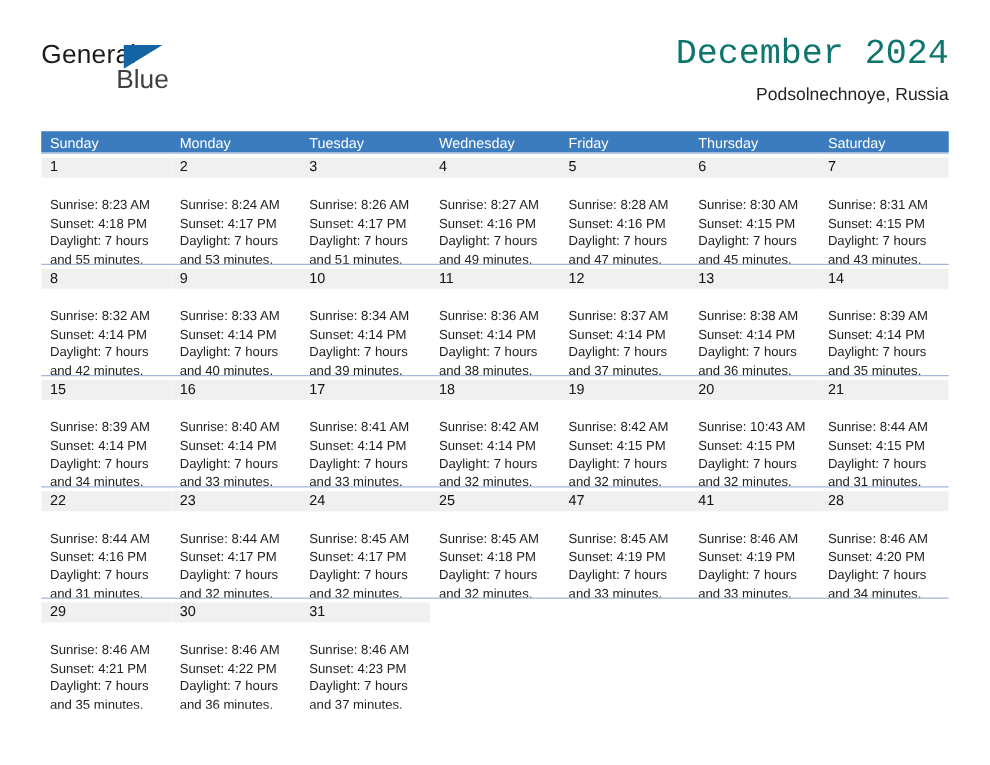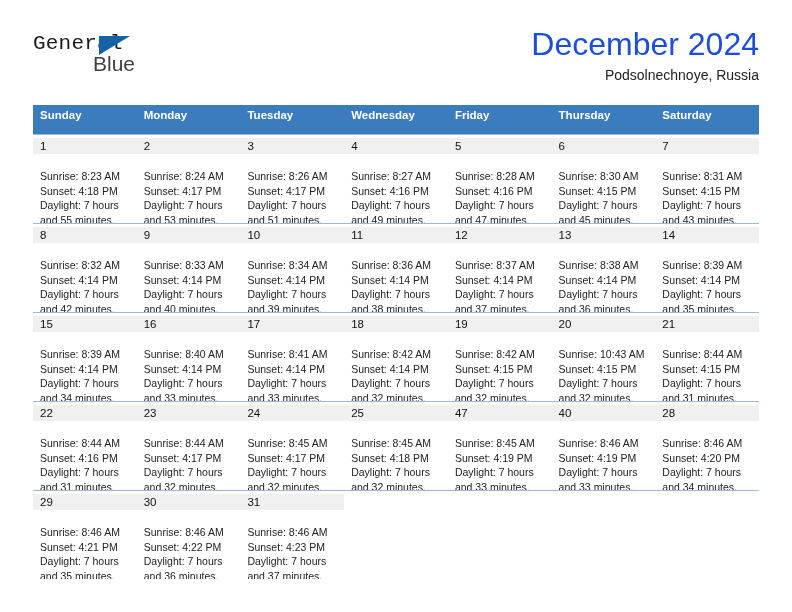--- a/index.html
+++ b/index.html
@@ -36,21 +36,21 @@
     width: 200px;
     height: 56px;
   }
   .logo-general {
     position: absolute;
     left: 0;
     top: 0;
     font-size: 21px;
     letter-spacing: 0.2px;
     color: #1b1b1b;
-    font-family: Liberation Mono, monospace;
+    font-family: Liberation Sans, sans-serif;
   }
   .logo-triangle {
     position: absolute;
     left: 66px;
     top: 4px;
     width: 0;
     height: 0;
     border-left: 31px solid #1464a5;
     border-bottom: 19px solid transparent;
   }
@@ -63,45 +63,45 @@
     font-family: "Liberation Sans", sans-serif;
   }
 
   .title-block {
     position: absolute;
     right: 0;
     top: 0;
     text-align: right;
   }
   .month-title {
-    font-size: 32px;
-    color: #1d4ed8;
+    font-size: 28px;
+    color: #0f766e;
     line-height: 32px;
     white-space: nowrap;
+    font-family: Liberation Mono, monospace;
   }
   .location {
     font-size: 14px;
     color: #222222;
     line-height: 20px;
     margin-top: 5px;
     white-space: nowrap;
   }
 
   
   .calendar {
     position: absolute;
     left: 33px;
     top: 105px;
     width: 726px;
   }
   .weekday-row {
     display: flex;
     background: #3a7cbe;
-    height: 29px;
-    font-weight: bold;
+    height: 17px;
   }
   .weekday {
     flex: 1 1 0;
     font-size: 11.5px;
     color: #ffffff;
     line-height: 21px;
     padding-left: 7px;
     box-sizing: border-box;
     overflow: hidden;
     white-space: nowrap;
@@ -413,21 +413,21 @@
       <div class="day-cell">
         <div class="day-number">47</div>
         <div class="day-info">
           <div>Sunrise: 8:45 AM</div>
           <div>Sunset: 4:19 PM</div>
           <div>Daylight: 7 hours</div>
           <div>and 33 minutes.</div>
         </div>
       </div>
       <div class="day-cell">
-        <div class="day-number">40</div>
+        <div class="day-number">41</div>
         <div class="day-info">
           <div>Sunrise: 8:46 AM</div>
           <div>Sunset: 4:19 PM</div>
           <div>Daylight: 7 hours</div>
           <div>and 33 minutes.</div>
         </div>
       </div>
       <div class="day-cell">
         <div class="day-number">28</div>
         <div class="day-info">

